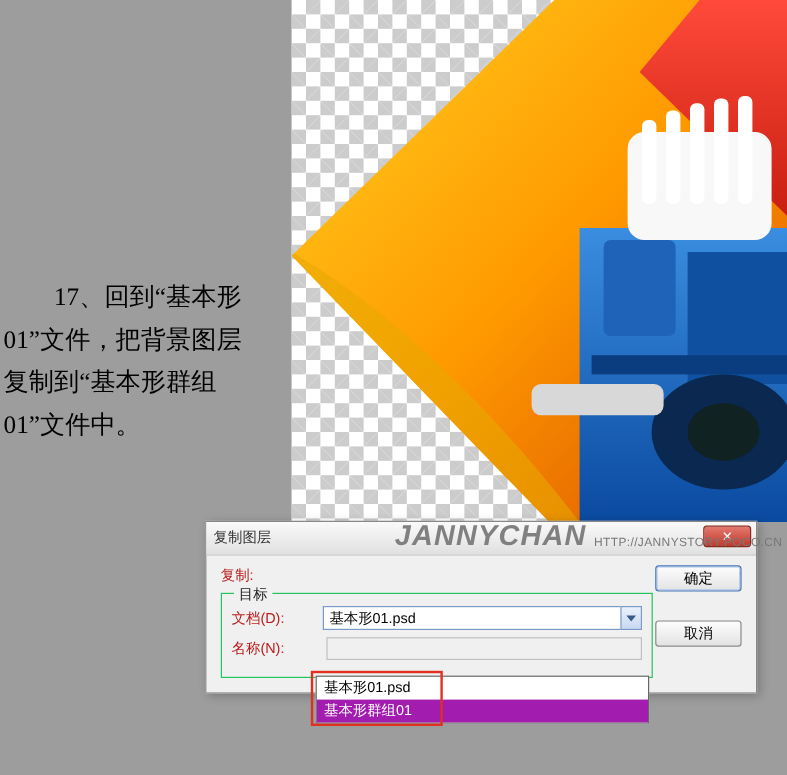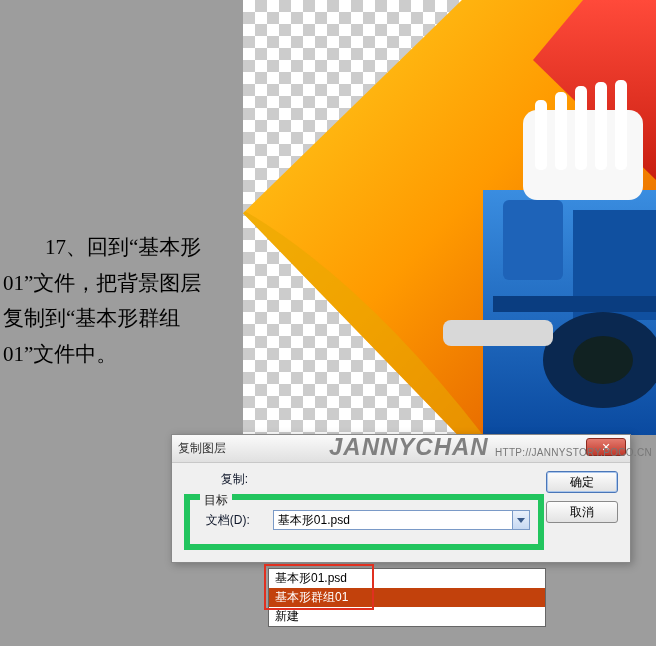--- a/index.html
+++ b/index.html
@@ -109,41 +109,41 @@
   padding: 8px 12px 12px 12px;
   position: relative;
 }
 .form-row {
   display: flex;
   align-items: center;
   margin-bottom: 6px;
 }
 .form-row .lbl {
   width: 64px;
-  text-align: right;
+  text-align: left;
   margin-right: 23px;
-  color: #0f172a;
+  color: #b91c1c;
 }
 .form-row .val {
   flex: 1;
   color: #222;
   text-align: right;
 }
 .text-input {
   flex: 1;
   max-width: 280px;
   height: 19px;
   border: 1px solid #9a9a9a;
   background: #fff;
   padding: 0 4px;
   font-size: 12px;
   line-height: 17px;
 }
 .fieldset {
-  border: 6px solid #22c55e;
+  border: 1px solid #22c55e;
   margin-top: 6px;
   padding: 10px 8px 8px 8px;
   position: relative;
   width: 360px;
 }
 .fieldset-legend {
   position: absolute;
   top: -8px;
   left: 10px;
   background: #f0f0f0;
@@ -189,40 +189,40 @@
   border: 1px solid #666;
   z-index: 5;
 }
 .dropdown-item {
   padding: 1px 6px;
   font-size: 12px;
   color: #000;
   cursor: pointer;
 }
 .dropdown-item.selected {
-  background: #c2410c;
+  background: #a21caf;
   color: #fff;
 }
 .red-highlight {
   position: absolute;
   left: 74px;
   top: 64px;
   width: 110px;
   height: 46px;
   border: 2px solid #e03020;
   z-index: 6;
   pointer-events: none;
 }
 .right-buttons {
   position: absolute;
   right: 12px;
   top: 36px;
   display: flex;
   flex-direction: column;
-  gap: 8px;
+  gap: 24px;
 }
 .win-btn {
   width: 72px;
   height: 22px;
   background: linear-gradient(#fdfdfd, #e3e3e3);
   border: 1px solid #8a8a8a;
   border-radius: 3px;
   font-size: 12px;
   color: #000;
   cursor: pointer;
@@ -305,25 +305,28 @@
       <span class="fieldset-legend">目标</span>
 
       <div class="form-row">
         <span class="lbl" style="width:56px">文档(D):</span>
         <div class="combo">
           <div class="combo-text">基本形01.psd</div>
           <div class="combo-btn"></div>
         </div>
       </div>
 
+      <div class="form-row" style="margin-top:4px">
+        <span class="lbl" style="width:56px">名称(N):</span>
+        <div class="name-field-disabled"></div>
+      </div>
 
       <div class="dropdown-list">
         <div class="dropdown-item">基本形01.psd</div>
         <div class="dropdown-item selected">基本形群组01</div>
-        <div class="dropdown-item">新建</div>
       </div>
       <div class="red-highlight"></div>
     </div>
 
   </div>
 
   <div class="right-buttons">
     <button class="win-btn primary">确定</button>
     <button class="win-btn">取消</button>
   </div>

